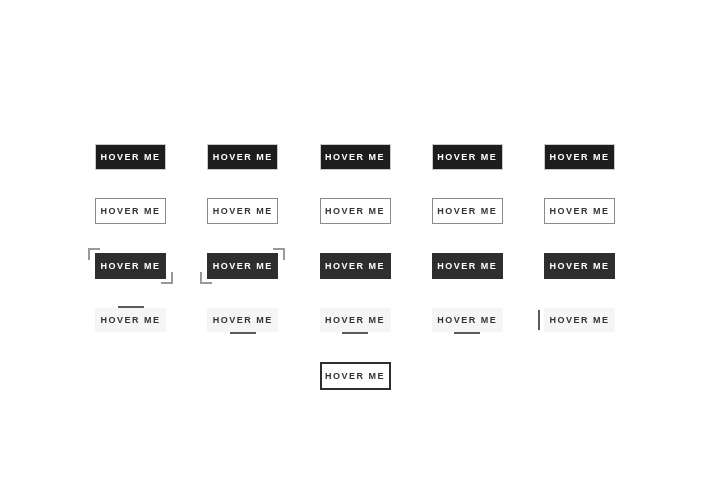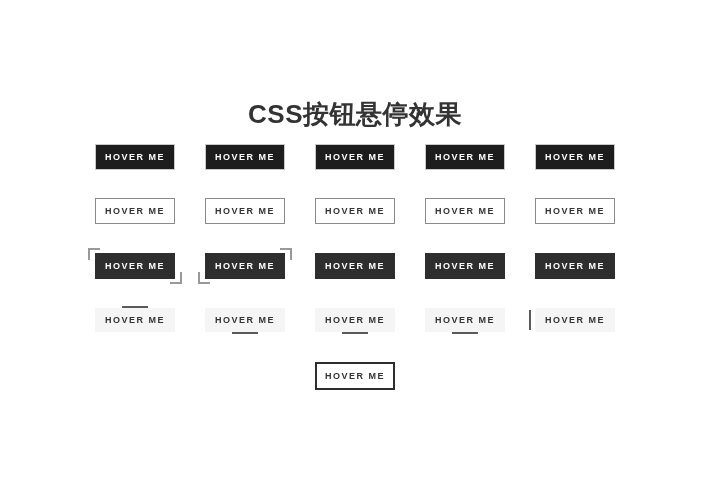--- a/index.html
+++ b/index.html
@@ -45,21 +45,21 @@
   }
   .row-1 { top: 0; }
   .row-2 { top: 54px; }
   .row-3 { top: 109px; }
   .row-4 { top: 164px; }
   .row-5 { top: 218px; justify-content: center; height: 28px; }
 
   .btn {
     position: relative;
     box-sizing: border-box;
-    width: 80px;
+    width: 71px;
     height: 26px;
     display: flex;
     align-items: center;
     justify-content: center;
     font-size: 9px;
     font-weight: bold;
     letter-spacing: 1.5px;
     cursor: pointer;
     white-space: nowrap;
     text-align: center;
@@ -113,21 +113,20 @@
     border: 2px solid #2e2e2e;
     color: #333333;
     height: 28px;
   }
 </style>
 </head>
 <body>
 
 <div class="page">
 
-  <h1 class="page-title">CSS按钮悬停效果</h1>
 
   <div class="btn-grid">
 
     <div class="btn-row row-1">
       <button class="btn style-solid-dark">HOVER ME</button>
       <button class="btn style-solid-dark">HOVER ME</button>
       <button class="btn style-solid-dark">HOVER ME</button>
       <button class="btn style-solid-dark">HOVER ME</button>
       <button class="btn style-solid-dark">HOVER ME</button>
     </div>

